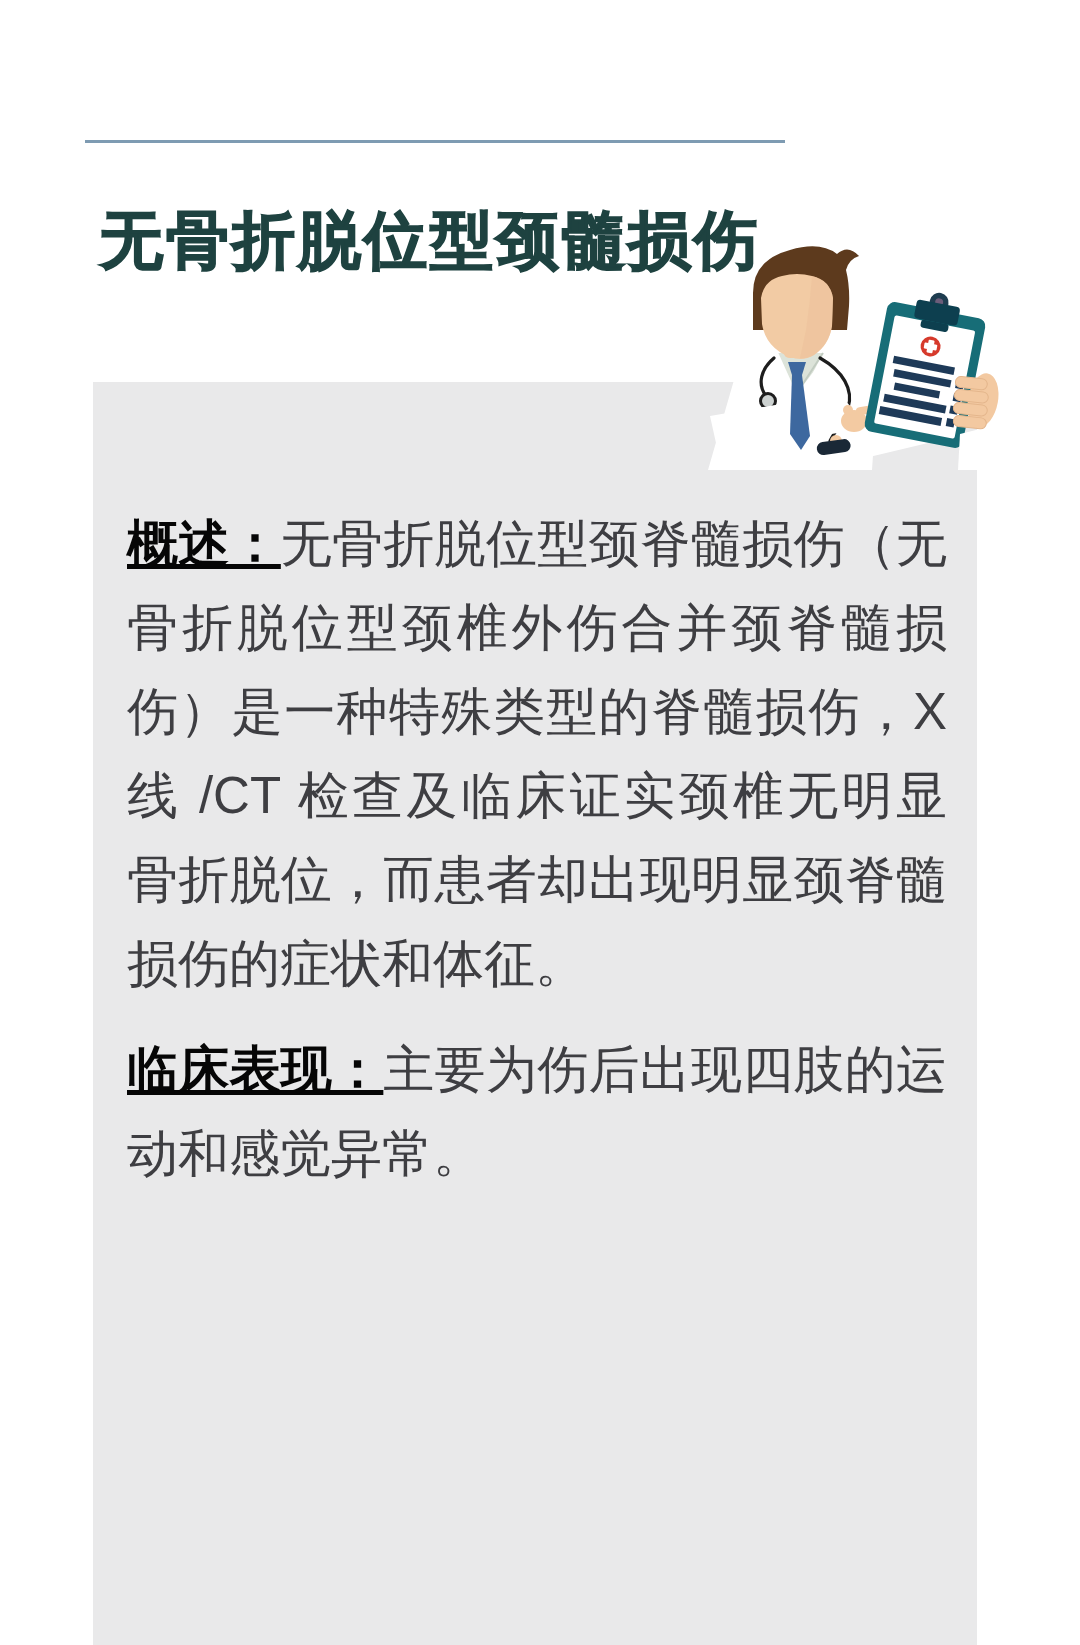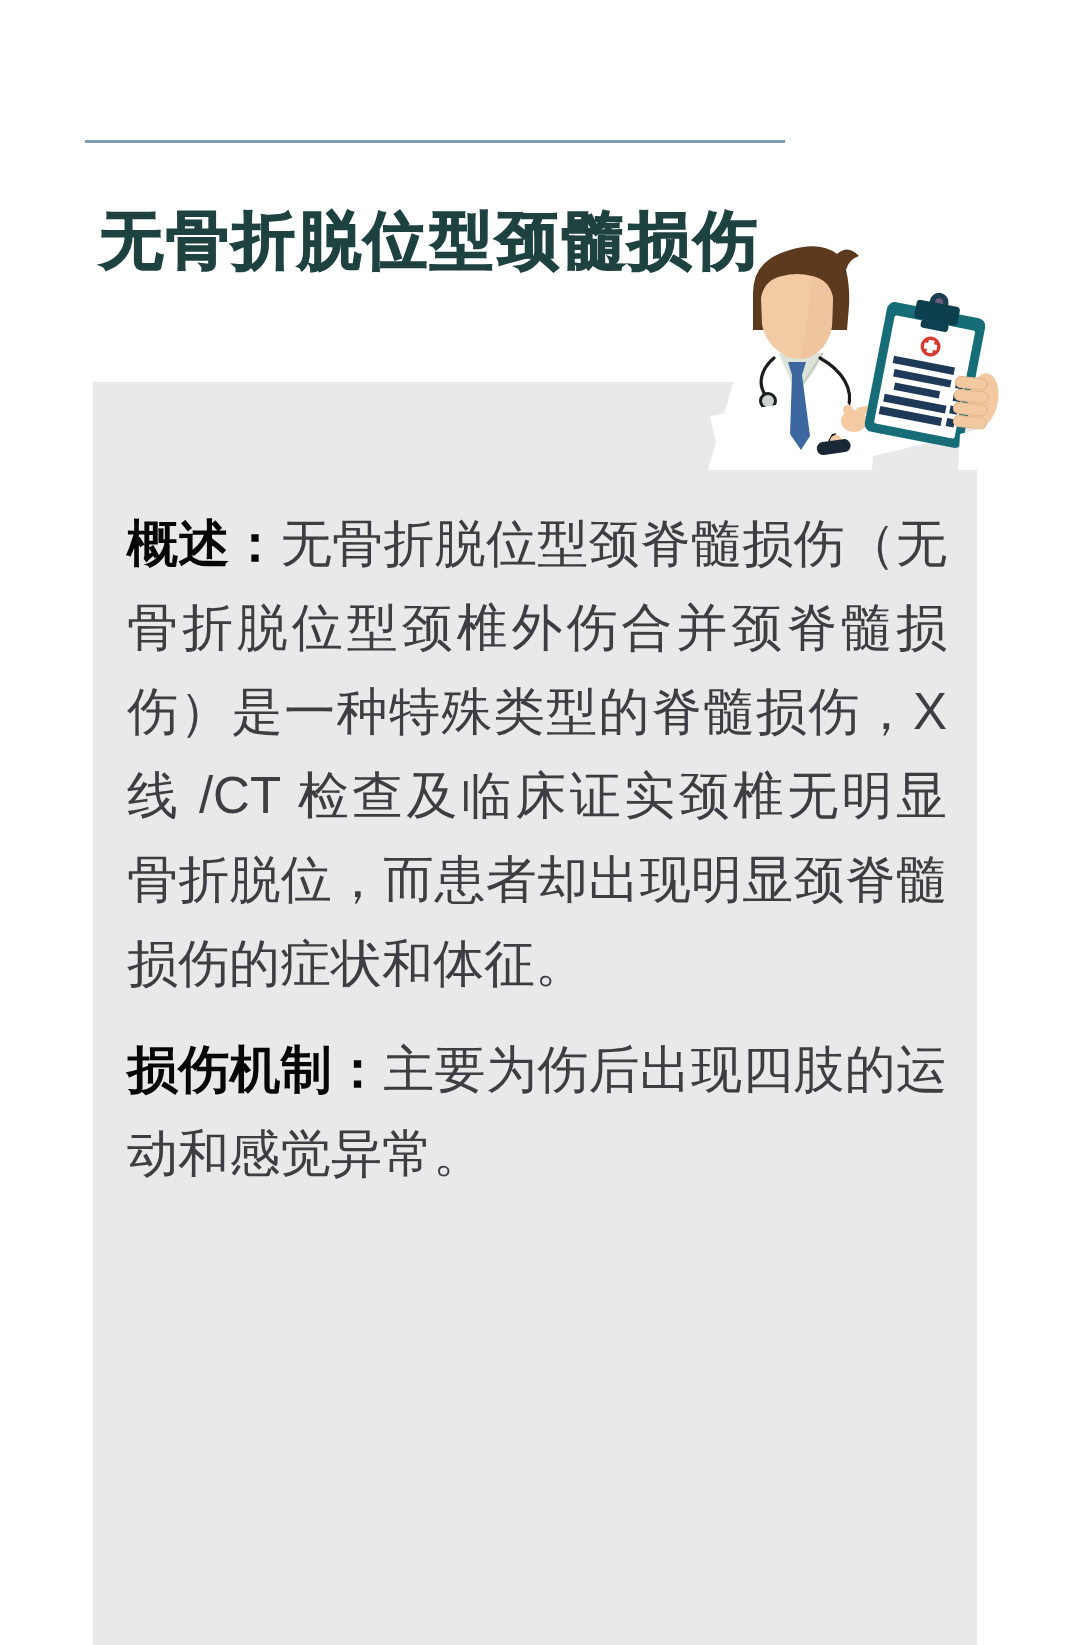--- a/index.html
+++ b/index.html
@@ -14,21 +14,21 @@
     -webkit-text-stroke:1.5px #1e4240;
   }
   .gray-panel{position:absolute;left:93px;top:382px;width:884px;height:1263px;background:#e9e9ea;}
   .doctor{position:absolute;left:660px;top:238px;width:340px;height:232px;}
   .content{
     position:absolute;left:127px;top:502px;width:820px;
     font-size:51px;line-height:84px;color:#3e3e42;
     text-align:justify;text-justify:inter-ideograph;
   }
   .content p{margin:0 0 22px 0;}
-  .lead{font-weight:700;color:#060606;}
+  .lead{font-weight:700;color:#060606;text-decoration:underline;}
 </style>
 </head>
 <body>
 
 <div class="divider"></div>
 
 <h1 class="title">无骨折脱位型颈髓损伤</h1>
 
 <div class="gray-panel"></div>
 
@@ -93,14 +93,14 @@
   <path d="M300 196 L340 186 L340 232 L298 232 Z" fill="#ffffff"></path>
   <ellipse cx="323" cy="162" rx="15" ry="27" fill="#f3c9a1" transform="rotate(10 323 162)"></ellipse>
   <rect x="296" y="138" width="32" height="11" rx="5.5" fill="#f3c9a1" stroke="#e4b68c" stroke-width="1" transform="rotate(6 296 138)"></rect>
   <rect x="295" y="151" width="34" height="11" rx="5.5" fill="#f3c9a1" stroke="#e4b68c" stroke-width="1" transform="rotate(6 295 151)"></rect>
   <rect x="294" y="164" width="34" height="11" rx="5.5" fill="#f3c9a1" stroke="#e4b68c" stroke-width="1" transform="rotate(6 294 164)"></rect>
   <rect x="294" y="177" width="33" height="11" rx="5.5" fill="#f3c9a1" stroke="#e4b68c" stroke-width="1" transform="rotate(6 294 177)"></rect>
 </svg>
 
 <div class="content">
   <p><span class="lead">概述：</span><span>无骨折脱位型颈脊髓损伤（无骨折脱位型颈椎外伤合并颈脊髓损伤）是一种特殊类型的脊髓损伤，X 线 /CT 检查及临床证实颈椎无明显骨折脱位，而患者却出现明显颈脊髓损伤的症状和体征。</span></p>
-  <p><span class="lead">损伤机制：</span><span>主要为伤后出现四肢的运动和感觉异常。</span></p>
+  <p><span class="lead">临床表现：</span><span>主要为伤后出现四肢的运动和感觉异常。</span></p>
 </div>
 
 </body></html>

